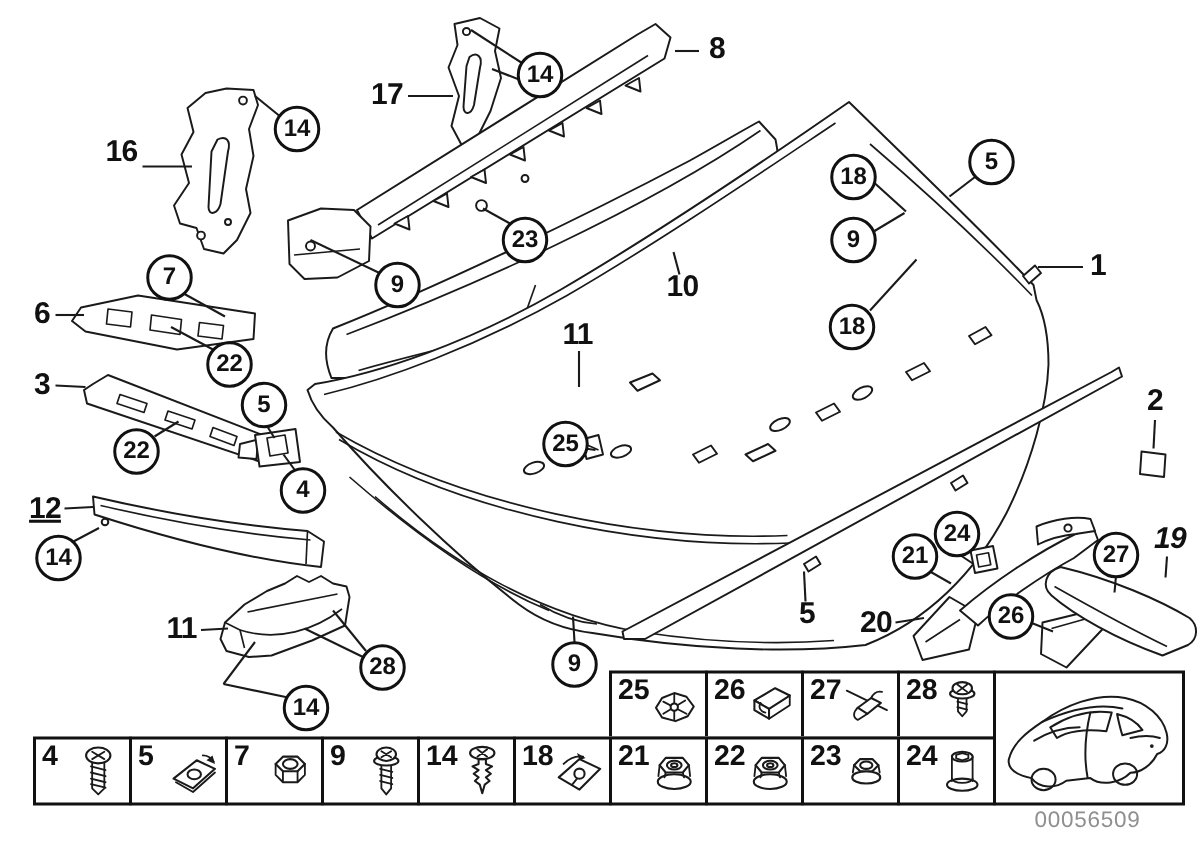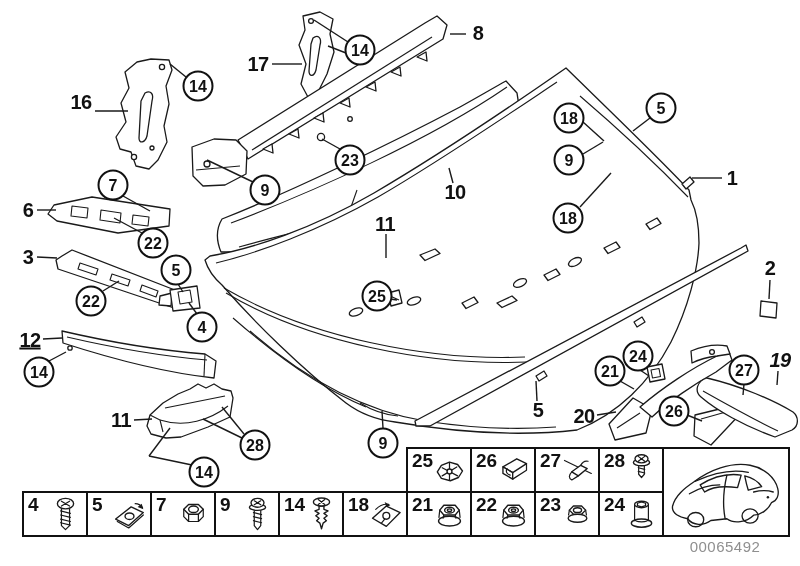--- a/index.html
+++ b/index.html
@@ -423,14 +423,14 @@
           <use href="#sym-sleeve-nut"></use>
         </svg>
       </div>
       <div class="cell" style="left: 662px; top: 447px; width: 128px; height: 90px;">
         <svg class="cicon ccar" viewBox="0 0 130 92">
           <use href="#sym-car-silhouette"></use>
         </svg>
       </div>
     </div>
 
-  <div id="watermark">00065492</div>
+  <div id="watermark">00056509</div>
 </div>
 
 </body></html>

